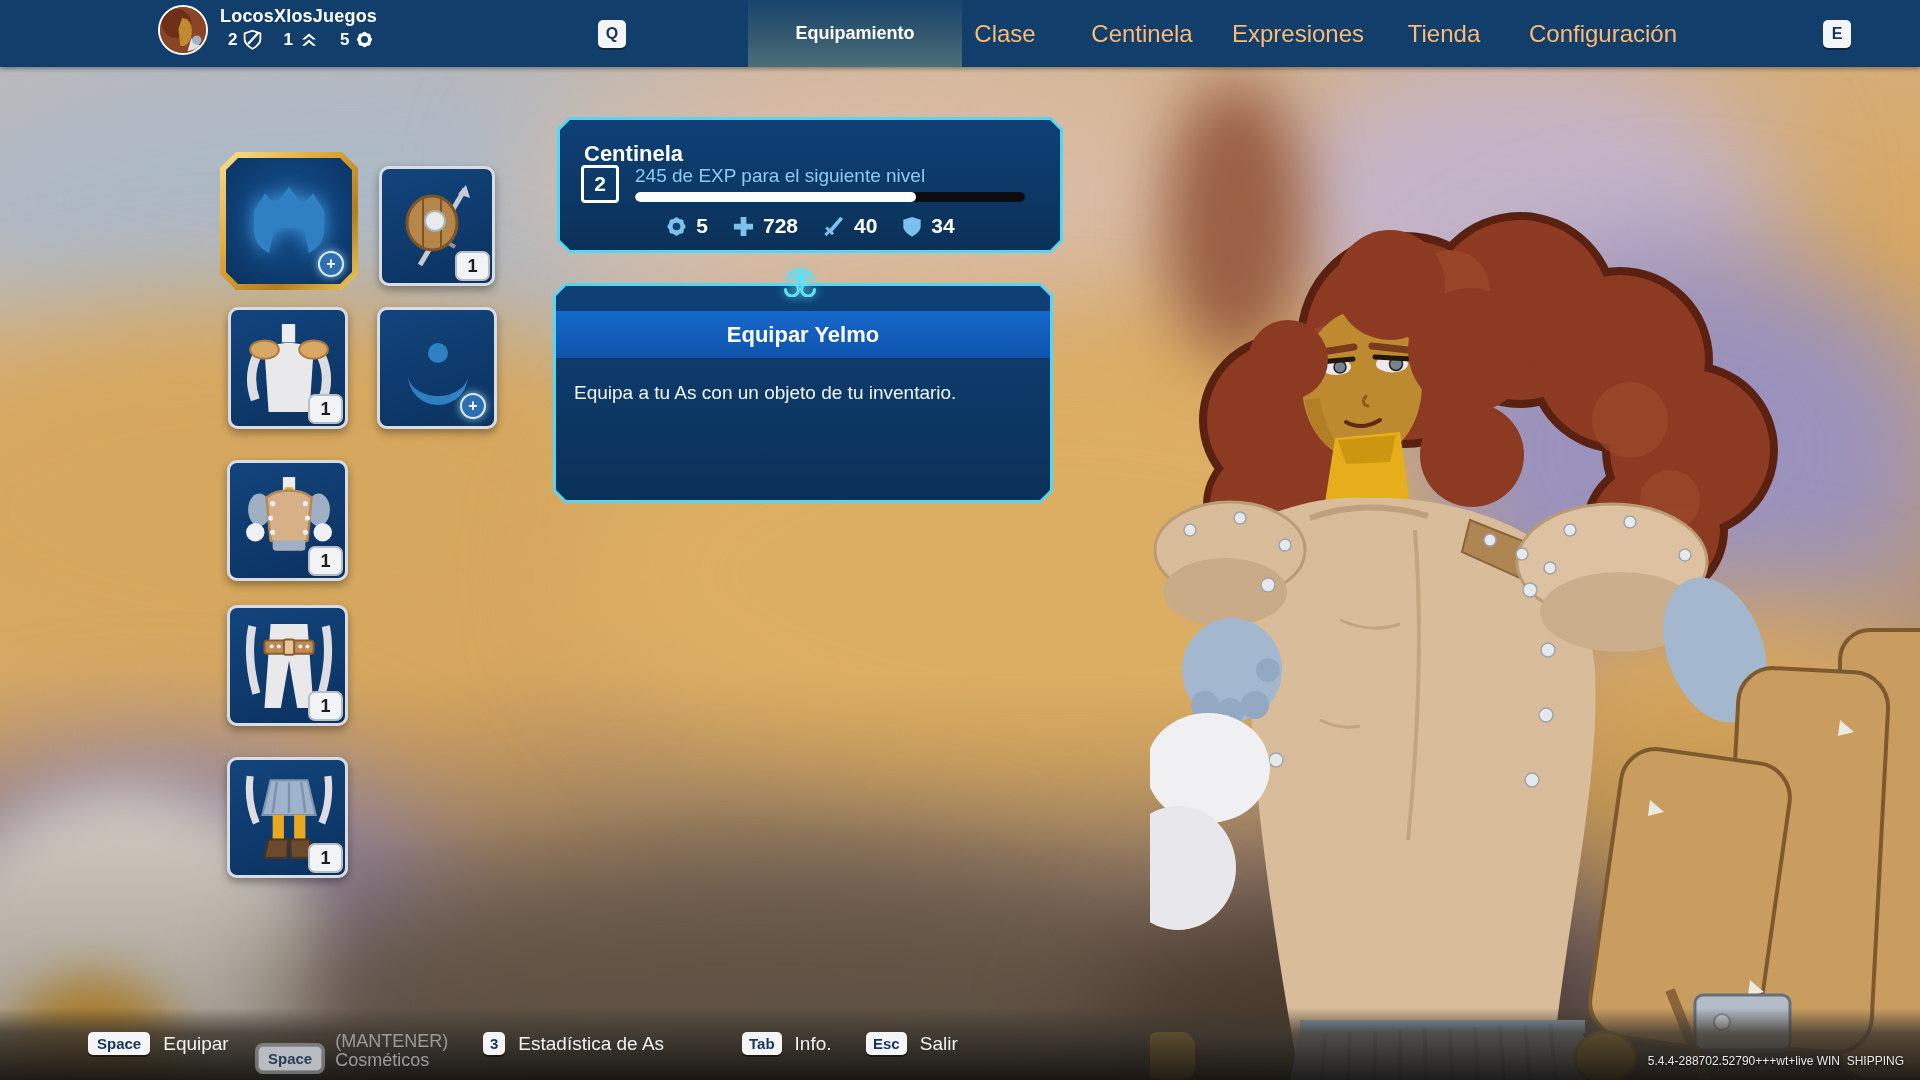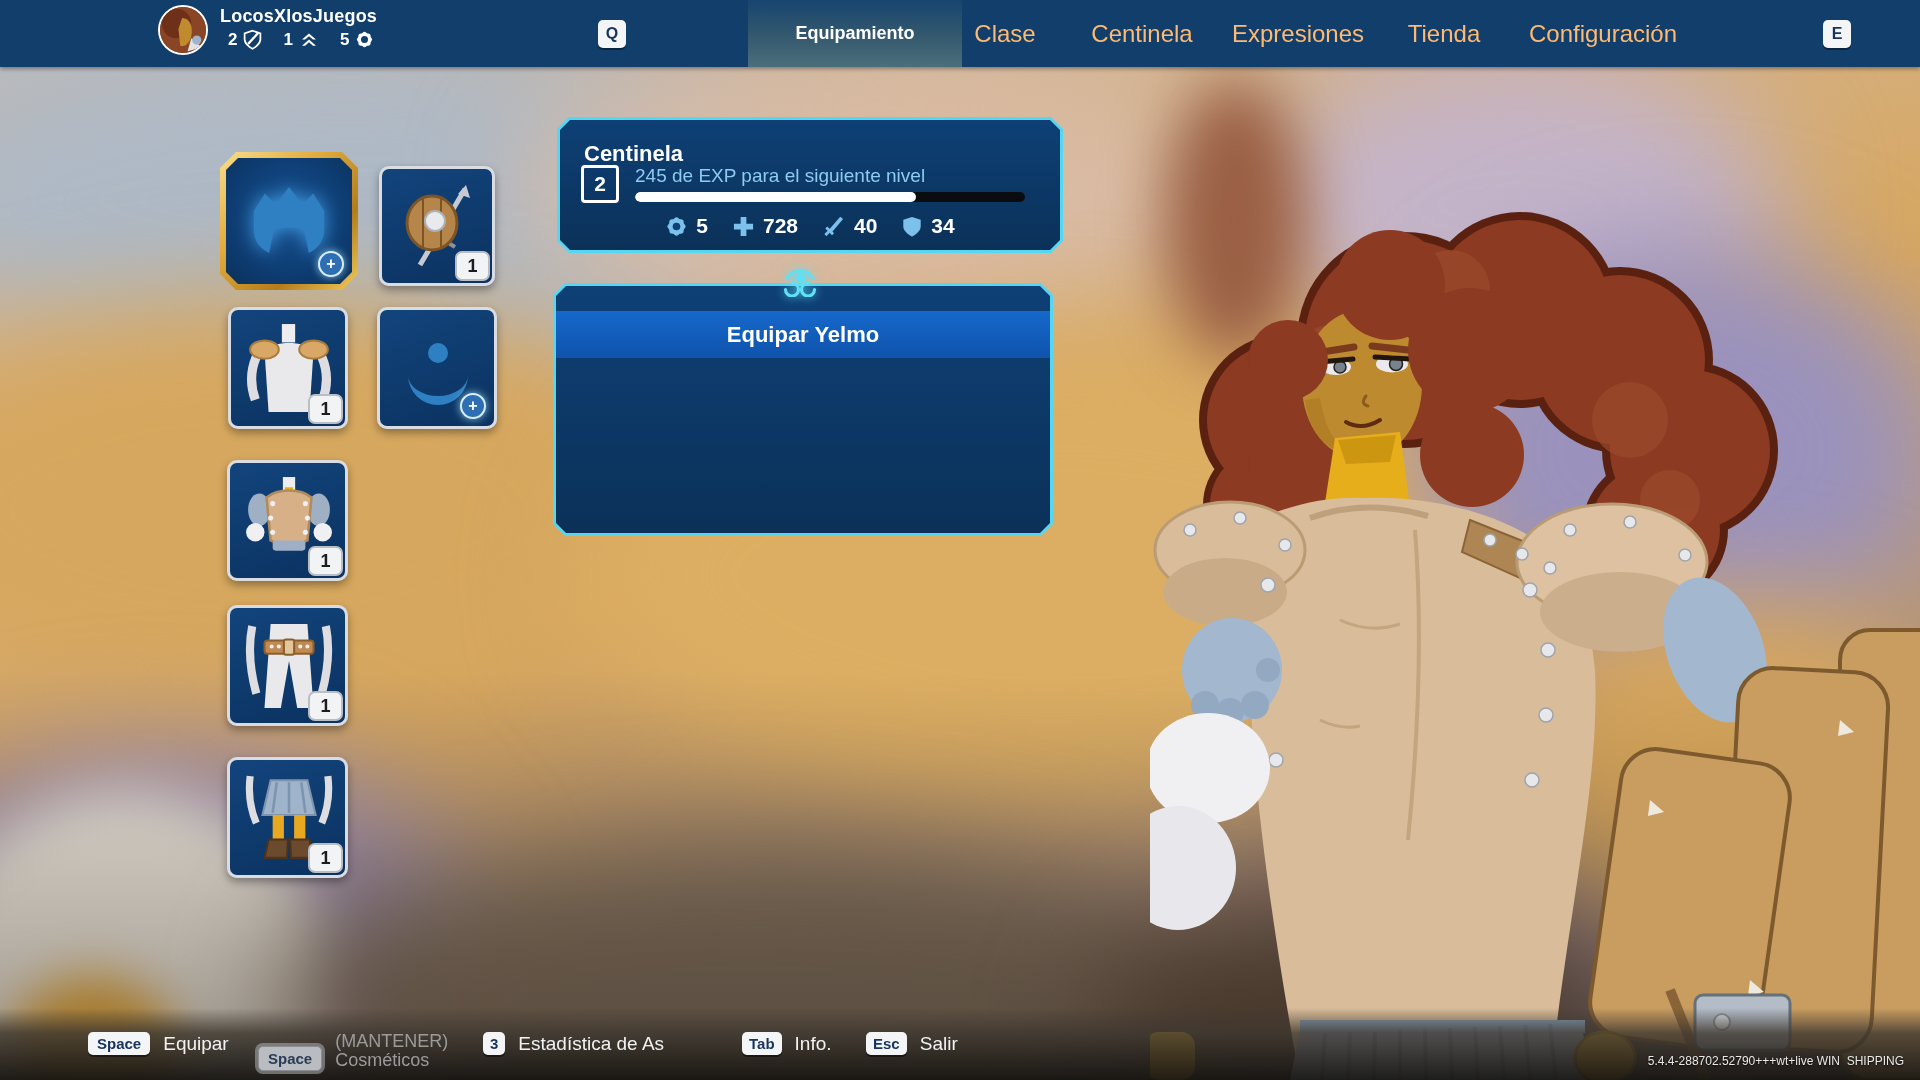--- a/index.html
+++ b/index.html
@@ -408,23 +408,24 @@
 
 <svg class="ornament" viewBox="0 0 46 36">
   <g stroke="#5fe0f5" fill="none" stroke-width="3.2" stroke-linecap="round">
     <path d="M10 17 Q 23 2 36 17"></path>
     <path d="M15 22 a 6.5 6.5 0 1 1 -6.5 6.5"></path>
     <path d="M31 22 a 6.5 6.5 0 1 0 6.5 6.5"></path>
   </g>
   <rect x="19" y="12" width="9" height="9" fill="#5fe0f5" transform="rotate(45 23.5 16.5)"></rect>
 </svg>
 
-<div class="panel-outer" style="left:553px;top:283px;width:500px;height:253px;">
+<div class="panel-outer" style="left:553px;top:283px;width:500px;height:220px;">
   <div class="panel-inner">
     <div class="action-header">Equipar Yelmo</div>
+    <div class="action-desc">Equipa a tu As con un objeto de tu inventario.</div>
   </div>
 </div>
 
 <div class="bottombar">
   <div class="hint" style="left:88px;">
     <span class="key">Space</span>
     <span class="hint-label">Equipar</span>
   </div>
   <div class="hint" style="left:258px;">
     <span class="key hold">Space</span>

